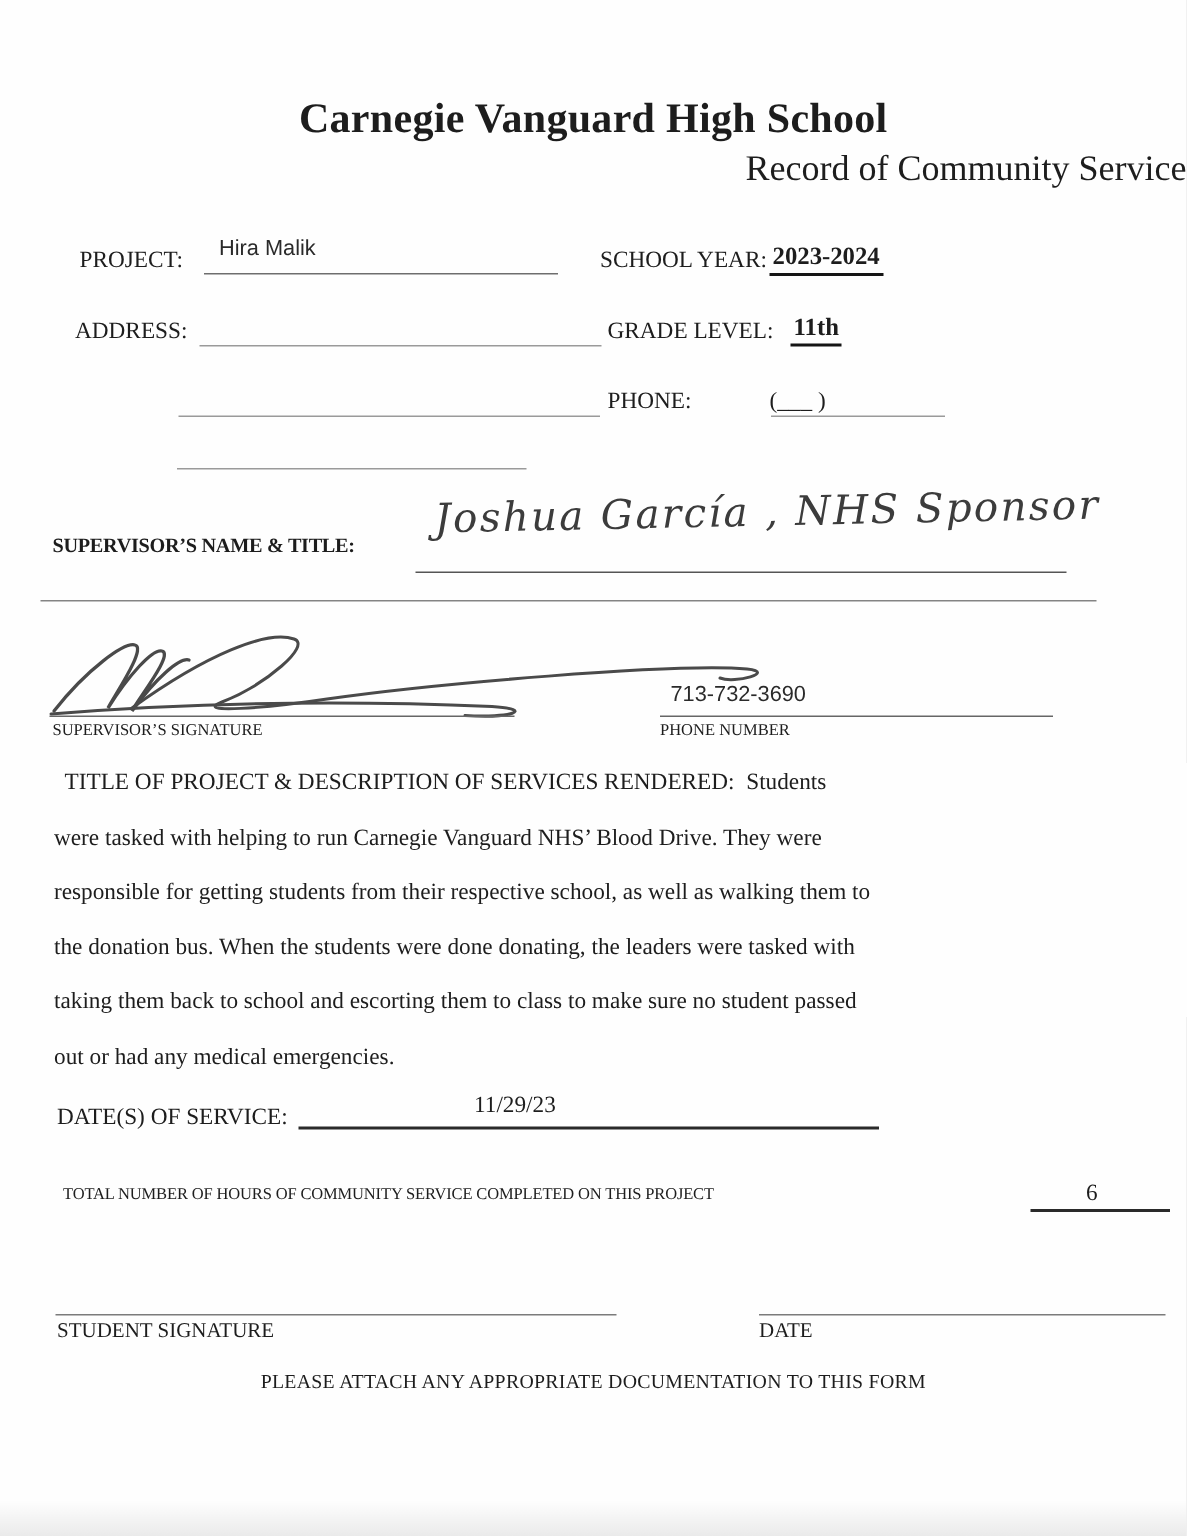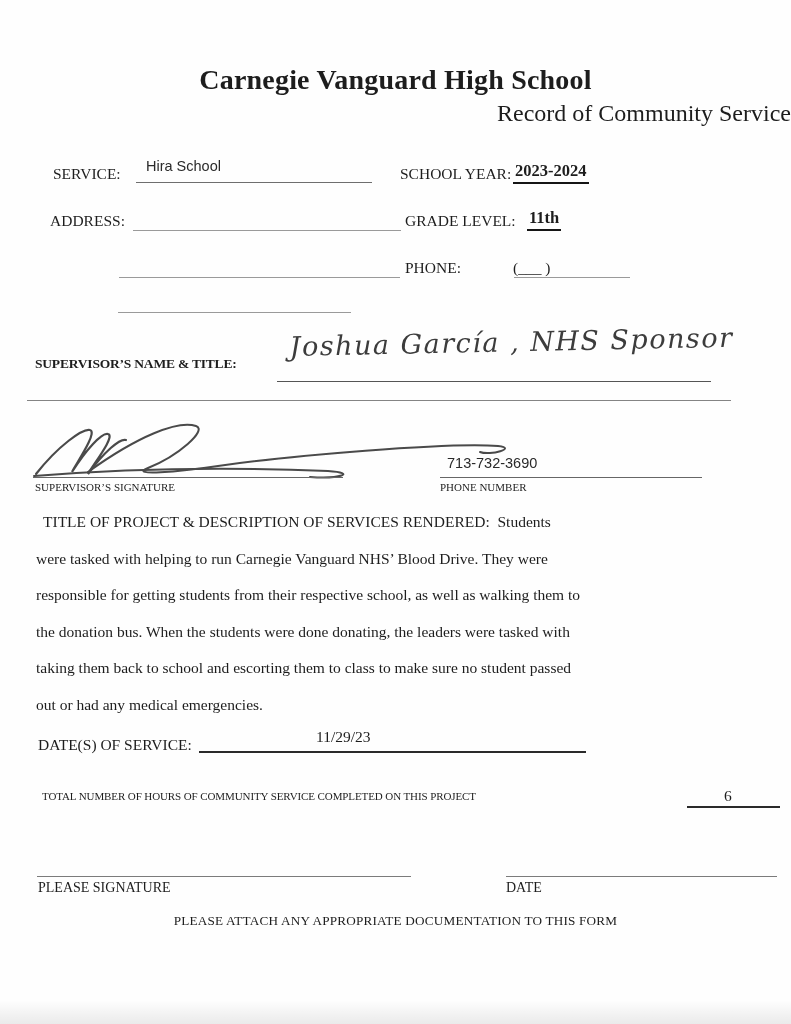--- a/index.html
+++ b/index.html
@@ -37,22 +37,22 @@
   .footer-note {width:100%; text-align:center; font-size:13.2px; letter-spacing:.2px;}
 </style>
 </head>
 <body>
 
 <div class="page">
 
   <div class="abs title" style="top:64px; left:0;">Carnegie Vanguard High School</div>
   <div class="abs subtitle" style="top:100px; left:0;text-align:right;">Record of Community Service</div>
 
-  <span class="abs lbl" style="left:53px; top:165px;">SERVICE:</span>
-  <span class="abs typed" style="left:146px; top:158px;">Hira School</span>
+  <span class="abs lbl" style="left:53px; top:165px;">PROJECT:</span>
+  <span class="abs typed" style="left:146px; top:158px;">Hira Malik</span>
   <div class="rule" style="left:136px; top:182px; width:236px;"></div>
   <span class="abs lbl" style="left:400px; top:165px;">SCHOOL YEAR:</span>
   <span class="abs bold-underline" style="left:513px; top:161px;">2023-2024</span>
 
   <span class="abs lbl" style="left:50px; top:212px;">ADDRESS:</span>
   <div class="rule rule-faint" style="left:133px; top:230px; width:268px;"></div>
   <span class="abs lbl" style="left:405px; top:212px;">GRADE LEVEL:</span>
   <span class="abs bold-underline" style="left:527px; top:208px;">11th</span>
 
   <div class="rule rule-faint" style="left:119px; top:277px; width:281px;"></div>
@@ -89,19 +89,19 @@
 
   <span class="abs lbl" style="left:38px; top:736px;">DATE(S) OF SERVICE:</span>
   <span class="abs serif-val" style="left:316px; top:728px;">11/29/23</span>
   <div class="rule rule-dark" style="left:199px; top:751px; width:387px;"></div>
 
   <span class="abs total-lbl" style="left:42px; top:790px;">TOTAL NUMBER OF HOURS OF COMMUNITY SERVICE COMPLETED ON THIS PROJECT</span>
   <span class="abs serif-val" style="left:724px; top:787px;">6</span>
   <div class="rule rule-dark" style="left:687px; top:806px; width:93px;"></div>
 
   <div class="rule" style="left:37px; top:876px; width:374px; border-top-color:#7b7b7b;"></div>
-  <span class="abs lbl-sm" style="left:38px; top:880px; font-size:14px;">PLEASE SIGNATURE</span>
+  <span class="abs lbl-sm" style="left:38px; top:880px; font-size:14px;">STUDENT SIGNATURE</span>
   <div class="rule" style="left:506px; top:876px; width:271px; border-top-color:#7b7b7b;"></div>
   <span class="abs lbl-sm" style="left:506px; top:880px; font-size:14px;">DATE</span>
 
   <div class="abs footer-note" style="top:913px; left:0;">PLEASE ATTACH ANY APPROPRIATE DOCUMENTATION TO THIS FORM</div>
 
 </div>
 
 </body></html>

